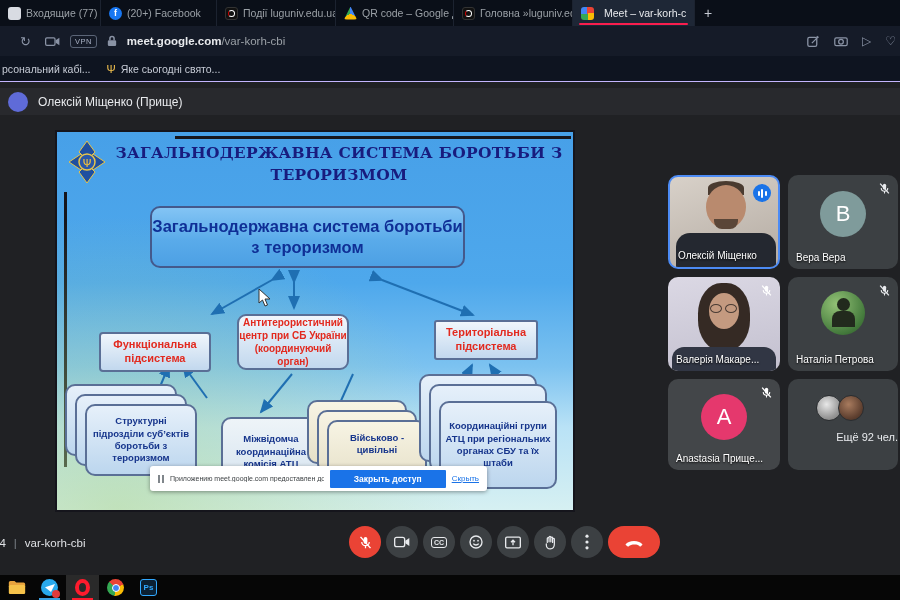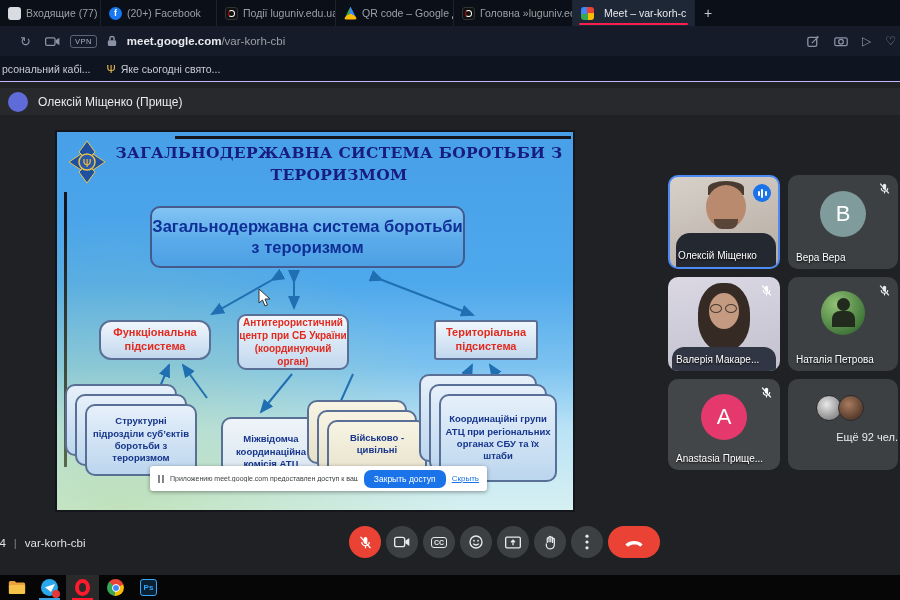--- a/index.html
+++ b/index.html
@@ -48,21 +48,21 @@
   .cardtxt { display:flex; align-items:center; justify-content:center; text-align:center; padding:4px;
              font-weight:bold; font-size:9.5px; line-height:1.3; color:#16358c; }
   .arrows { position:absolute; left:0; top:0; z-index:1; }
 
   
   .notice { position:absolute; left:150px; top:384px; width:337px; height:25px; background:#fff; border-radius:3px;
             box-shadow:0 1px 4px rgba(0,0,0,.4); display:flex; align-items:center; padding:0 8px; gap:6px; z-index:6; }
   .pausebars { display:flex; gap:2px; }
   .pausebars i { width:2px; height:8px; background:#80868b; }
   .notice .txt { font-size:7px; color:#3c4043; white-space:nowrap; overflow:hidden; flex:1; }
-  .notice .btn { background:#1a73e8; color:#fff; font-size:8.5px; font-weight:normal; border:none; border-radius:7px; padding:4px 10px; white-space:nowrap; }
+  .notice .btn { background:#1a73e8; color:#fff; font-size:8.5px; font-weight:bold; border:none; border-radius:1px; padding:4px 24px; white-space:nowrap; }
   .notice .lnk { font-size:8px; color:#1a73e8; text-decoration:underline; white-space:nowrap; }
 
   
   .tile { position:absolute; border-radius:10px; background:#3c4043; overflow:hidden; }
   .tname { position:absolute; left:8px; bottom:6px; color:#fff; font-size:10px; text-shadow:0 1px 2px #000; white-space:nowrap; }
   .micoff { position:absolute; right:7px; top:7px; width:13px; height:13px; }
   .initial { position:absolute; left:50%; top:42%; transform:translate(-50%,-50%); border-radius:50%;
              display:flex; align-items:center; justify-content:center; color:#fff; }
   .audioind { position:absolute; right:7px; top:7px; width:18px; height:18px; border-radius:50%; background:#1a73e8;
               display:flex; align-items:center; justify-content:center; gap:1.5px; }
@@ -171,37 +171,37 @@
       <polygon points="2,22 14,14 21,22 14,30" fill="#1f4fa0" stroke="#e8c54a" stroke-width="1"></polygon>
       <polygon points="38,22 26,14 19,22 26,30" fill="#1f4fa0" stroke="#e8c54a" stroke-width="1"></polygon>
       <circle cx="20" cy="22" r="8" fill="#2a57a8" stroke="#e8c54a" stroke-width="1.5"></circle>
       <text x="20" y="26.5" text-anchor="middle" font-size="11" fill="#f2c23a" font-family="DejaVu Sans, sans-serif">Ψ</text>
     </svg>
 
     <div class="slide-title">ЗАГАЛЬНОДЕРЖАВНА СИСТЕМА БОРОТЬБИ З ТЕРОРИЗМОМ</div>
 
     <div class="rootbox">Загальнодержавна система боротьби з тероризмом</div>
 
-    <div class="bluebox" style="left:42px;top:188px;width:112px;height:40px;font-size:11px;border-radius:12px;line-height:1.25">Функціональна підсистема</div>
+    <div class="bluebox" style="left:42px;top:200px;width:112px;height:40px;font-size:11px;border-radius:4px;line-height:1.25">Функціональна підсистема</div>
     <div class="bluebox" style="left:180px;top:182px;width:112px;height:56px;font-size:10px;border-radius:9px;line-height:1.3">Антитерористичний центр при СБ України (координуючий орган)</div>
     <div class="bluebox" style="left:377px;top:188px;width:104px;height:40px;font-size:11px;border-radius:3px;line-height:1.25">Територіальна підсистема</div>
 
     <div class="card" style="left:8px;top:252px;width:112px;height:72px"></div>
     <div class="card" style="left:18px;top:262px;width:112px;height:72px"></div>
     <div class="card cardtxt" style="left:28px;top:272px;width:112px;height:72px">Структурні підрозділи суб’єктів боротьби з тероризмом</div>
 
     <div class="card cardtxt" style="left:164px;top:285px;width:100px;height:70px;background:linear-gradient(180deg,#eef4f8,#d6e4f0)">Міжвідомча координаційна комісія АТЦ</div>
 
     <div class="card cream" style="left:250px;top:268px;width:100px;height:64px"></div>
     <div class="card cream" style="left:260px;top:278px;width:100px;height:64px"></div>
     <div class="card cream cardtxt" style="left:270px;top:288px;width:100px;height:64px;align-items:flex-start;padding-top:10px">Військово - цивільні</div>
 
     <div class="card" style="left:362px;top:242px;width:118px;height:88px"></div>
     <div class="card" style="left:372px;top:252px;width:118px;height:88px"></div>
-    <div class="card cardtxt" style="left:382px;top:262px;width:118px;height:88px">Координаційні групи АТЦ при регіональних органах СБУ та їх штаби</div>
+    <div class="card cardtxt" style="left:382px;top:269px;width:118px;height:88px">Координаційні групи АТЦ при регіональних органах СБУ та їх штаби</div>
 
     <svg class="arrows" width="520" height="382" viewBox="0 0 520 382">
       <defs>
         <marker id="ah" markerWidth="9" markerHeight="8" refX="6" refY="3" orient="auto">
             <path d="M0,0 L7,3 L0,6 z" fill="#1f6fb2"></path>
           </marker>
       </defs>
       <g stroke="#1f6fb2" stroke-width="2" fill="none">
         <line x1="215" y1="148" x2="155" y2="182" marker-start="url(#ah)" marker-end="url(#ah)"></line>
         <line x1="237" y1="150" x2="237" y2="176" marker-start="url(#ah)" marker-end="url(#ah)"></line>

